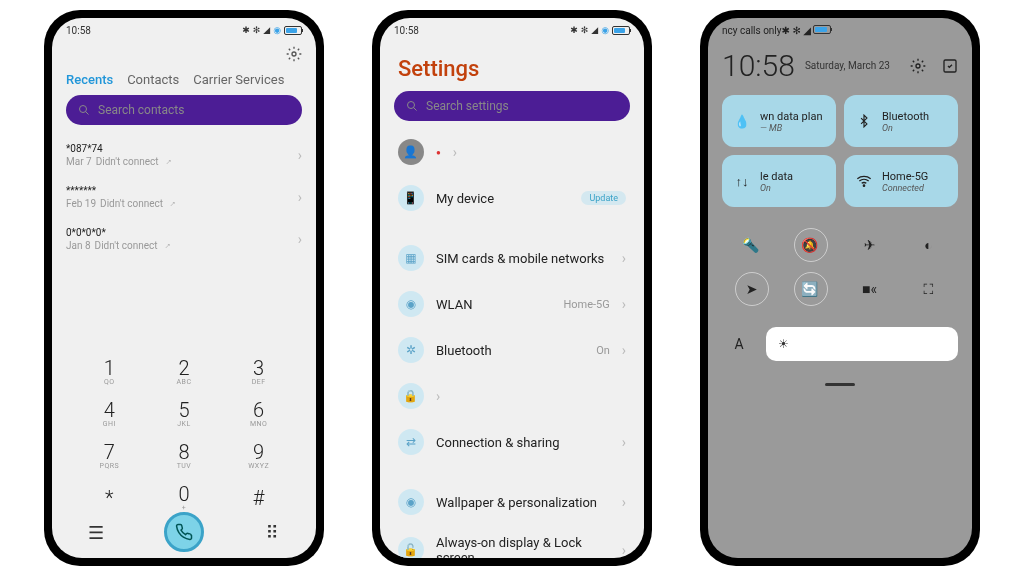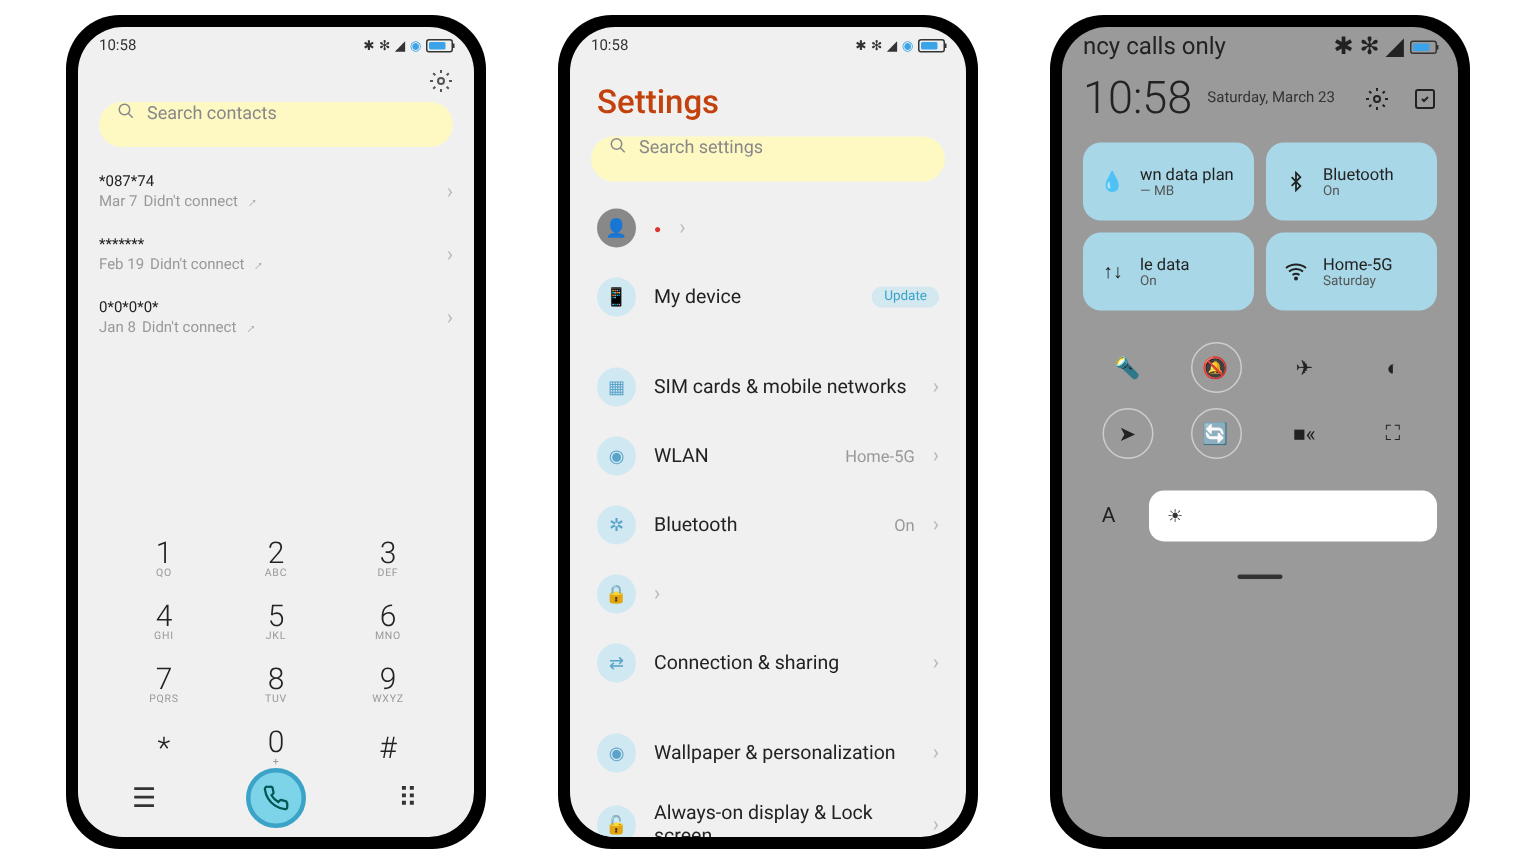--- a/index.html
+++ b/index.html
@@ -13,21 +13,21 @@
   .battery { width: 18px; height: 9px; border: 1px solid #333; border-radius: 2px; position: relative; display: inline-block; }
   .battery::after { content: ''; position: absolute; left: 1px; top: 1px; bottom: 1px; width: 70%; background: #3ba3e8; border-radius: 1px; }
   .battery::before { content: ''; position: absolute; right: -2px; top: 2px; width: 1px; height: 3px; background: #333; }
 
   
   .topbar { display: flex; justify-content: flex-end; padding: 6px 14px; }
   .gear { width: 16px; height: 16px; color: #555; }
   .tabs { display: flex; gap: 14px; padding: 4px 14px 8px; font-size: 13px; }
   .tab { color: #666; }
   .tab.active { color: #2196d9; font-weight: 500; }
-  .search { margin: 0 14px 8px; background: #fef9c3; border-radius: 18px; height: 30px; display: flex; align-items: flex-start; padding: 0 12px; font-size: 12px; color: #888; gap: 8px; }
+  .search { margin: 0 14px 8px; background: #4c1d95; border-radius: 18px; height: 30px; display: flex; align-items: center; padding: 0 12px; font-size: 12px; color: #888; gap: 8px; }
   .calls { padding: 0 14px; }
   .call { padding: 10px 0 8px; border-bottom: 0; display: flex; justify-content: space-between; align-items: center; }
   .call .info { flex: 1; }
   .call .num { font-size: 10px; color: #222; }
   .call .sub { font-size: 10px; color: #999; display: flex; gap: 4px; align-items: flex-start; margin-top: 2px; }
   .chev { color: #bbb; font-size: 14px; }
   .dialpad { position: absolute; bottom: 40px; left: 0; right: 0; padding: 0 20px; display: grid; grid-template-columns: repeat(3,1fr); gap: 0; }
   .key { height: 42px; display: flex; flex-direction: column; align-items: center; justify-content: center; }
   .key .d { font-size: 20px; color: #222; font-weight: 300; }
   .key .l { font-size: 7px; color: #999; margin-top: -2px; letter-spacing: 0.5px; }
@@ -42,30 +42,30 @@
   .sitem.gap { margin-top: 14px; }
   .sicon { width: 26px; height: 26px; border-radius: 50%; background: #cfe8f2; display: flex; align-items: center; justify-content: center; font-size: 12px; color: #5ba3c8; flex-shrink: 0; }
   .sicon.user { background: #888; color: #fff; }
   .sbody { flex: 1; }
   .stitle { font-size: 13px; color: #222; }
   .ssub { font-size: 10px; color: #999; }
   .svalue { font-size: 11px; color: #999; }
   .badge { background: #d4e8f0; color: #3ba3c8; font-size: 9px; padding: 2px 8px; border-radius: 8px; }
 
   
-  .ccstatus { height: 22px; display: flex; justify-content: space-between; align-items: center; padding: 2px 14px 0; font-size: 16px; color: #222; }
+  .ccstatus { height: 22px; display: flex; justify-content: flex-start; align-items: center; padding: 2px 14px 0; font-size: 10px; color: #222; }
   .cchead { display: flex; align-items: center; gap: 10px; padding: 8px 14px 12px; }
   .cctime { font-size: 30px; font-weight: 300; color: #222; }
   .ccdate { font-size: 10px; color: #333; flex: 1; }
   .tiles { display: grid; grid-template-columns: 1fr 1fr; gap: 8px; padding: 0 14px; }
   .tile { background: #a8d8e8; border-radius: 12px; height: 52px; display: flex; align-items: center; padding: 0 10px; gap: 8px; }
   .tile .ti { width: 20px; height: 20px; display: flex; align-items: center; justify-content: center; color: #222; font-size: 13px; }
   .tile .tb { flex: 1; }
   .tile .tt { font-size: 11px; color: #222; }
-  .tile .ts { font-size: 9px; color: #555; }
+  .tile .ts { font-size: 9px; color: #555; font-style: italic; }
   .toggles { display: grid; grid-template-columns: repeat(4,1fr); gap: 0; padding: 16px 14px 8px; }
   .toggle { height: 44px; display: flex; align-items: center; justify-content: center; }
   .tcircle { width: 34px; height: 34px; border-radius: 50%; display: flex; align-items: center; justify-content: center; font-size: 14px; color: #222; }
   .tcircle.ring { border: 1.5px solid rgba(255,255,255,0.5); }
   .bright { display: flex; align-items: center; gap: 10px; padding: 8px 14px; }
   .bicon { width: 34px; text-align: center; font-size: 14px; color: #222; }
   .bslider { flex: 1; height: 34px; background: #fff; border-radius: 10px; display: flex; align-items: center; padding-left: 12px; color: #333; font-size: 12px; }
   .handle { width: 30px; height: 3px; background: #333; border-radius: 2px; margin: 14px auto 0; }
 
   svg { display: block; }
@@ -87,20 +87,25 @@
       </span>
     </div>
     <div class="topbar">
       <span>
         <svg class="gear" viewBox="0 0 24 24" fill="none" stroke="currentColor" stroke-width="2">
             <circle cx="12" cy="12" r="3"></circle>
             <path d="M12 1v3m0 16v3M4.2 4.2l2.1 2.1m11.4 11.4l2.1 2.1M1 12h3m16 0h3M4.2 19.8l2.1-2.1m11.4-11.4l2.1-2.1"></path>
           </svg>
       </span>
     </div>
+    <div class="tabs">
+      <span class="tab active">Recents</span>
+      <span class="tab">Contacts</span>
+      <span class="tab">Carrier Services</span>
+    </div>
     <div class="search">
       <span>
           <svg width="12" height="12" viewBox="0 0 24 24" fill="none" stroke="#888" stroke-width="2">
             <circle cx="10" cy="10" r="7"></circle>
             <line x1="21" y1="21" x2="15" y2="15"></line>
           </svg>
         </span>
       <span>Search contacts</span>
     </div>
     <div class="calls">
@@ -342,21 +347,21 @@
       </div>
       <div class="tile">
         <span class="ti">
           <svg width="16" height="16" viewBox="0 0 24 24" fill="none" stroke="#222" stroke-width="2">
               <path d="M2 8.5a16 16 0 0 1 20 0M5 12a11 11 0 0 1 14 0M8.5 15.5a6 6 0 0 1 7 0"></path>
               <circle cx="12" cy="19" r="1" fill="#222"></circle>
             </svg>
         </span>
         <div class="tb">
             <div class="tt">Home-5G</div>
-            <div class="ts">Saturday</div>
+            <div class="ts">Connected</div>
           </div>
       </div>
     </div>
     <div class="toggles">
       <div class="toggle">
           <span class="tcircle">🔦</span>
         </div>
       <div class="toggle">
           <span class="tcircle ring">🔕</span>
         </div>

